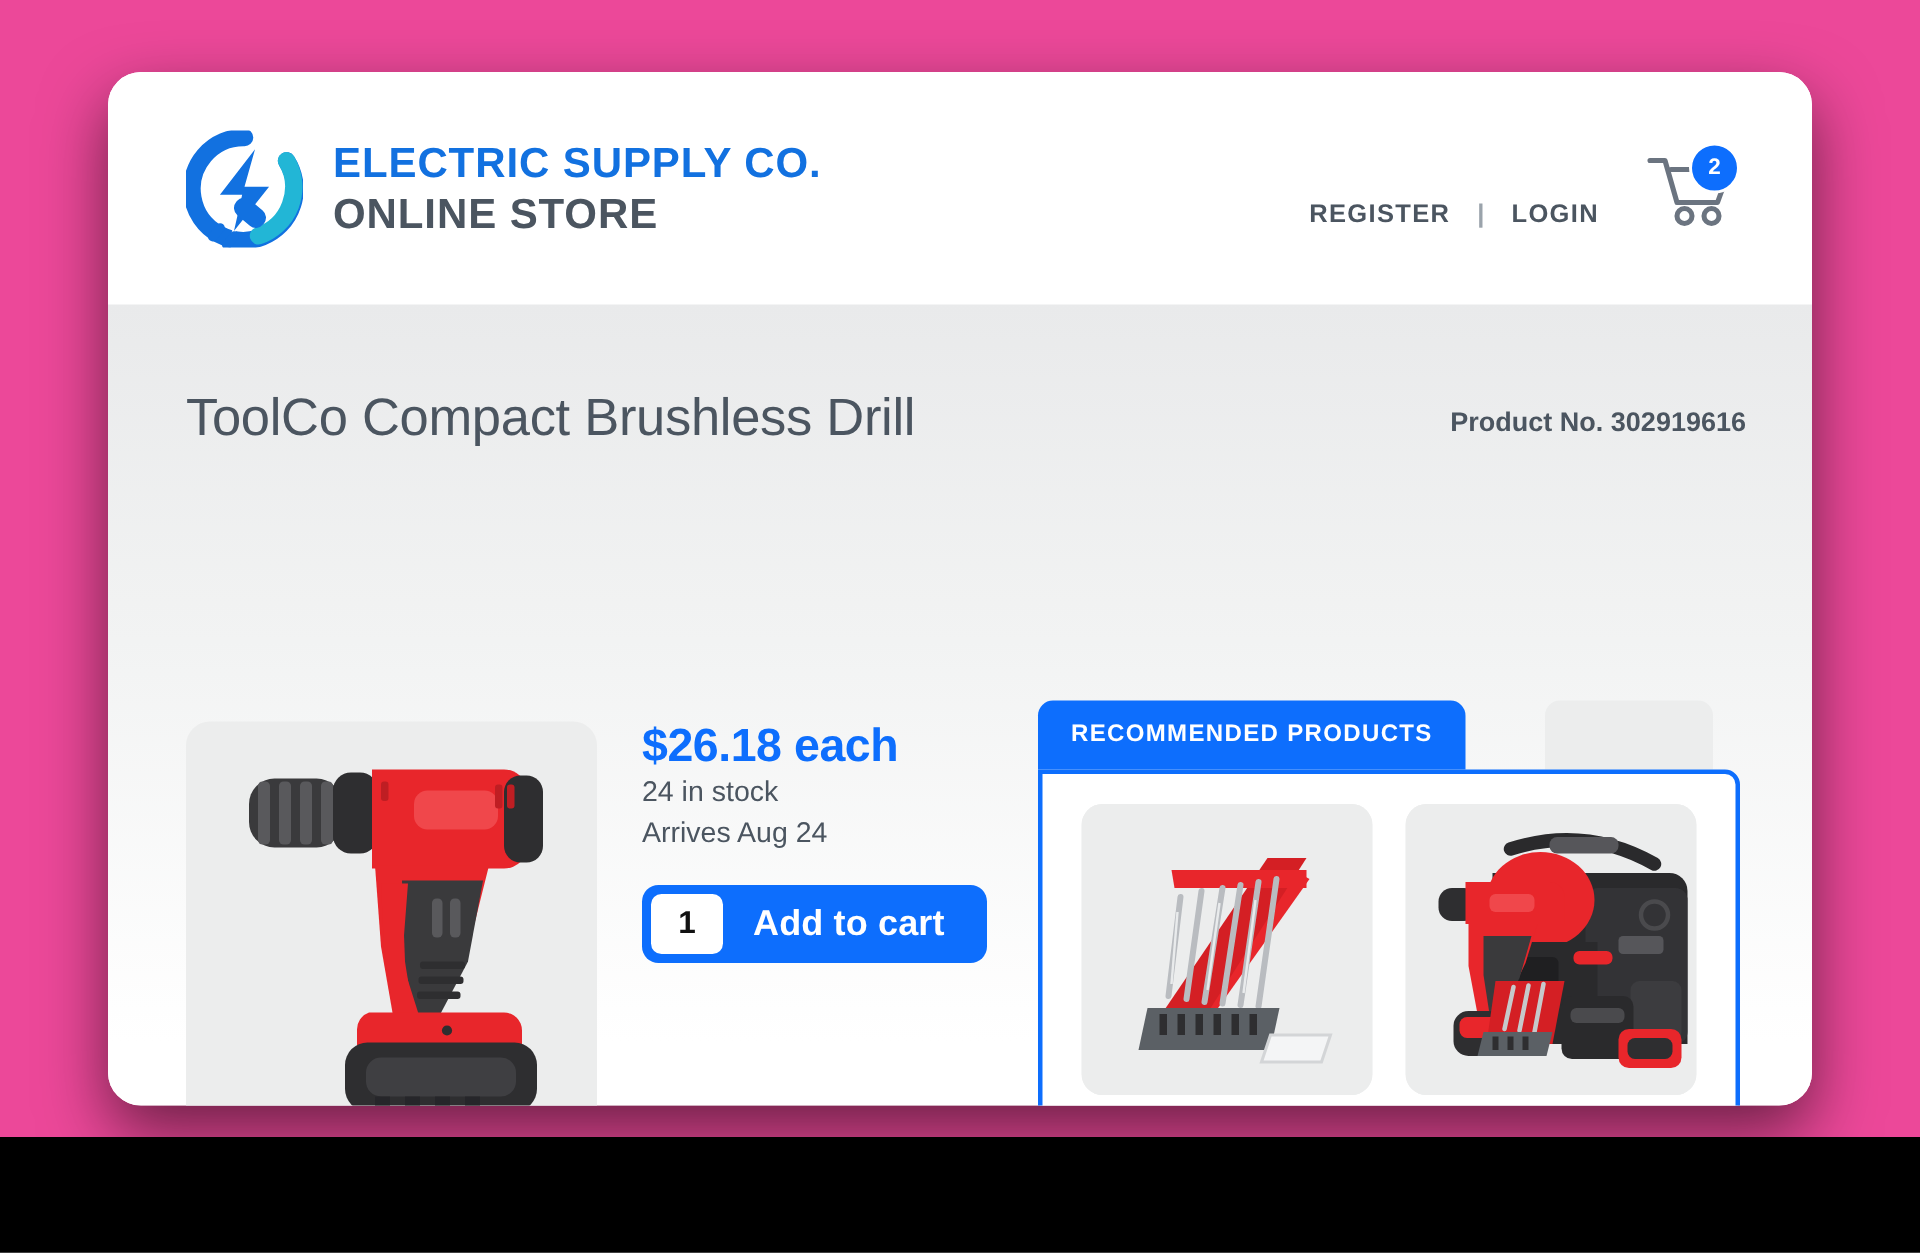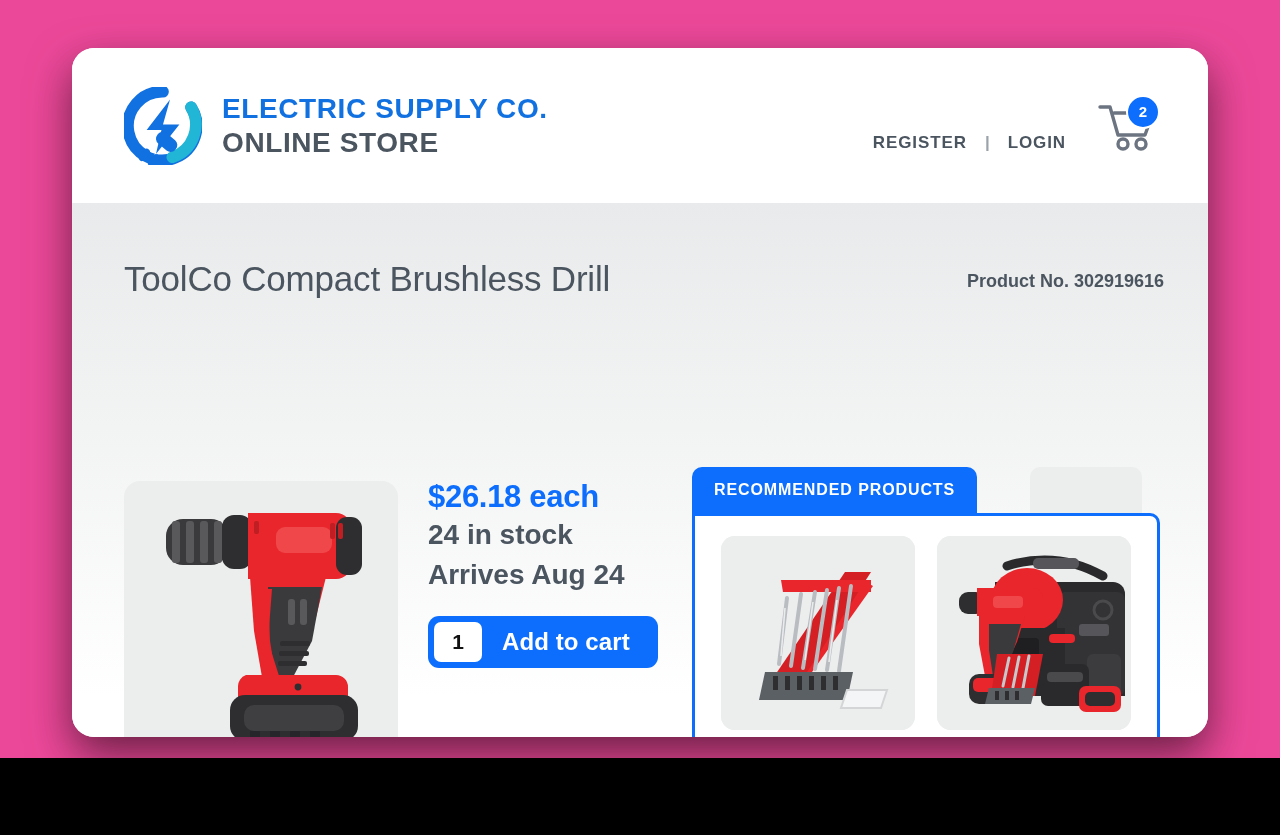--- a/index.html
+++ b/index.html
@@ -90,21 +90,21 @@
   }
   .thumb svg, .hero-img svg { display: block; }
 
   
   .buybox { position: absolute; left: 356px; top: 276px; width: 290px; }
   .price {
     font-size: 31px; font-weight: 800; color: #0d6efd;
     letter-spacing: -0.3px; line-height: 1.15;
   }
   .stock, .arrives {
-    font-size: 28px; font-weight: 700; color: #4b5560;
+    font-size: 19px; font-weight: 400; color: #4b5560;
     line-height: 1.45;
   }
   .cart-row {
     margin-top: 20px;
     display: inline-flex; align-items: center;
     background: #0d6efd; border-radius: 11px;
     padding: 6px; height: 52px; box-sizing: border-box;
   }
   .qty-input {
     width: 48px; height: 40px;

